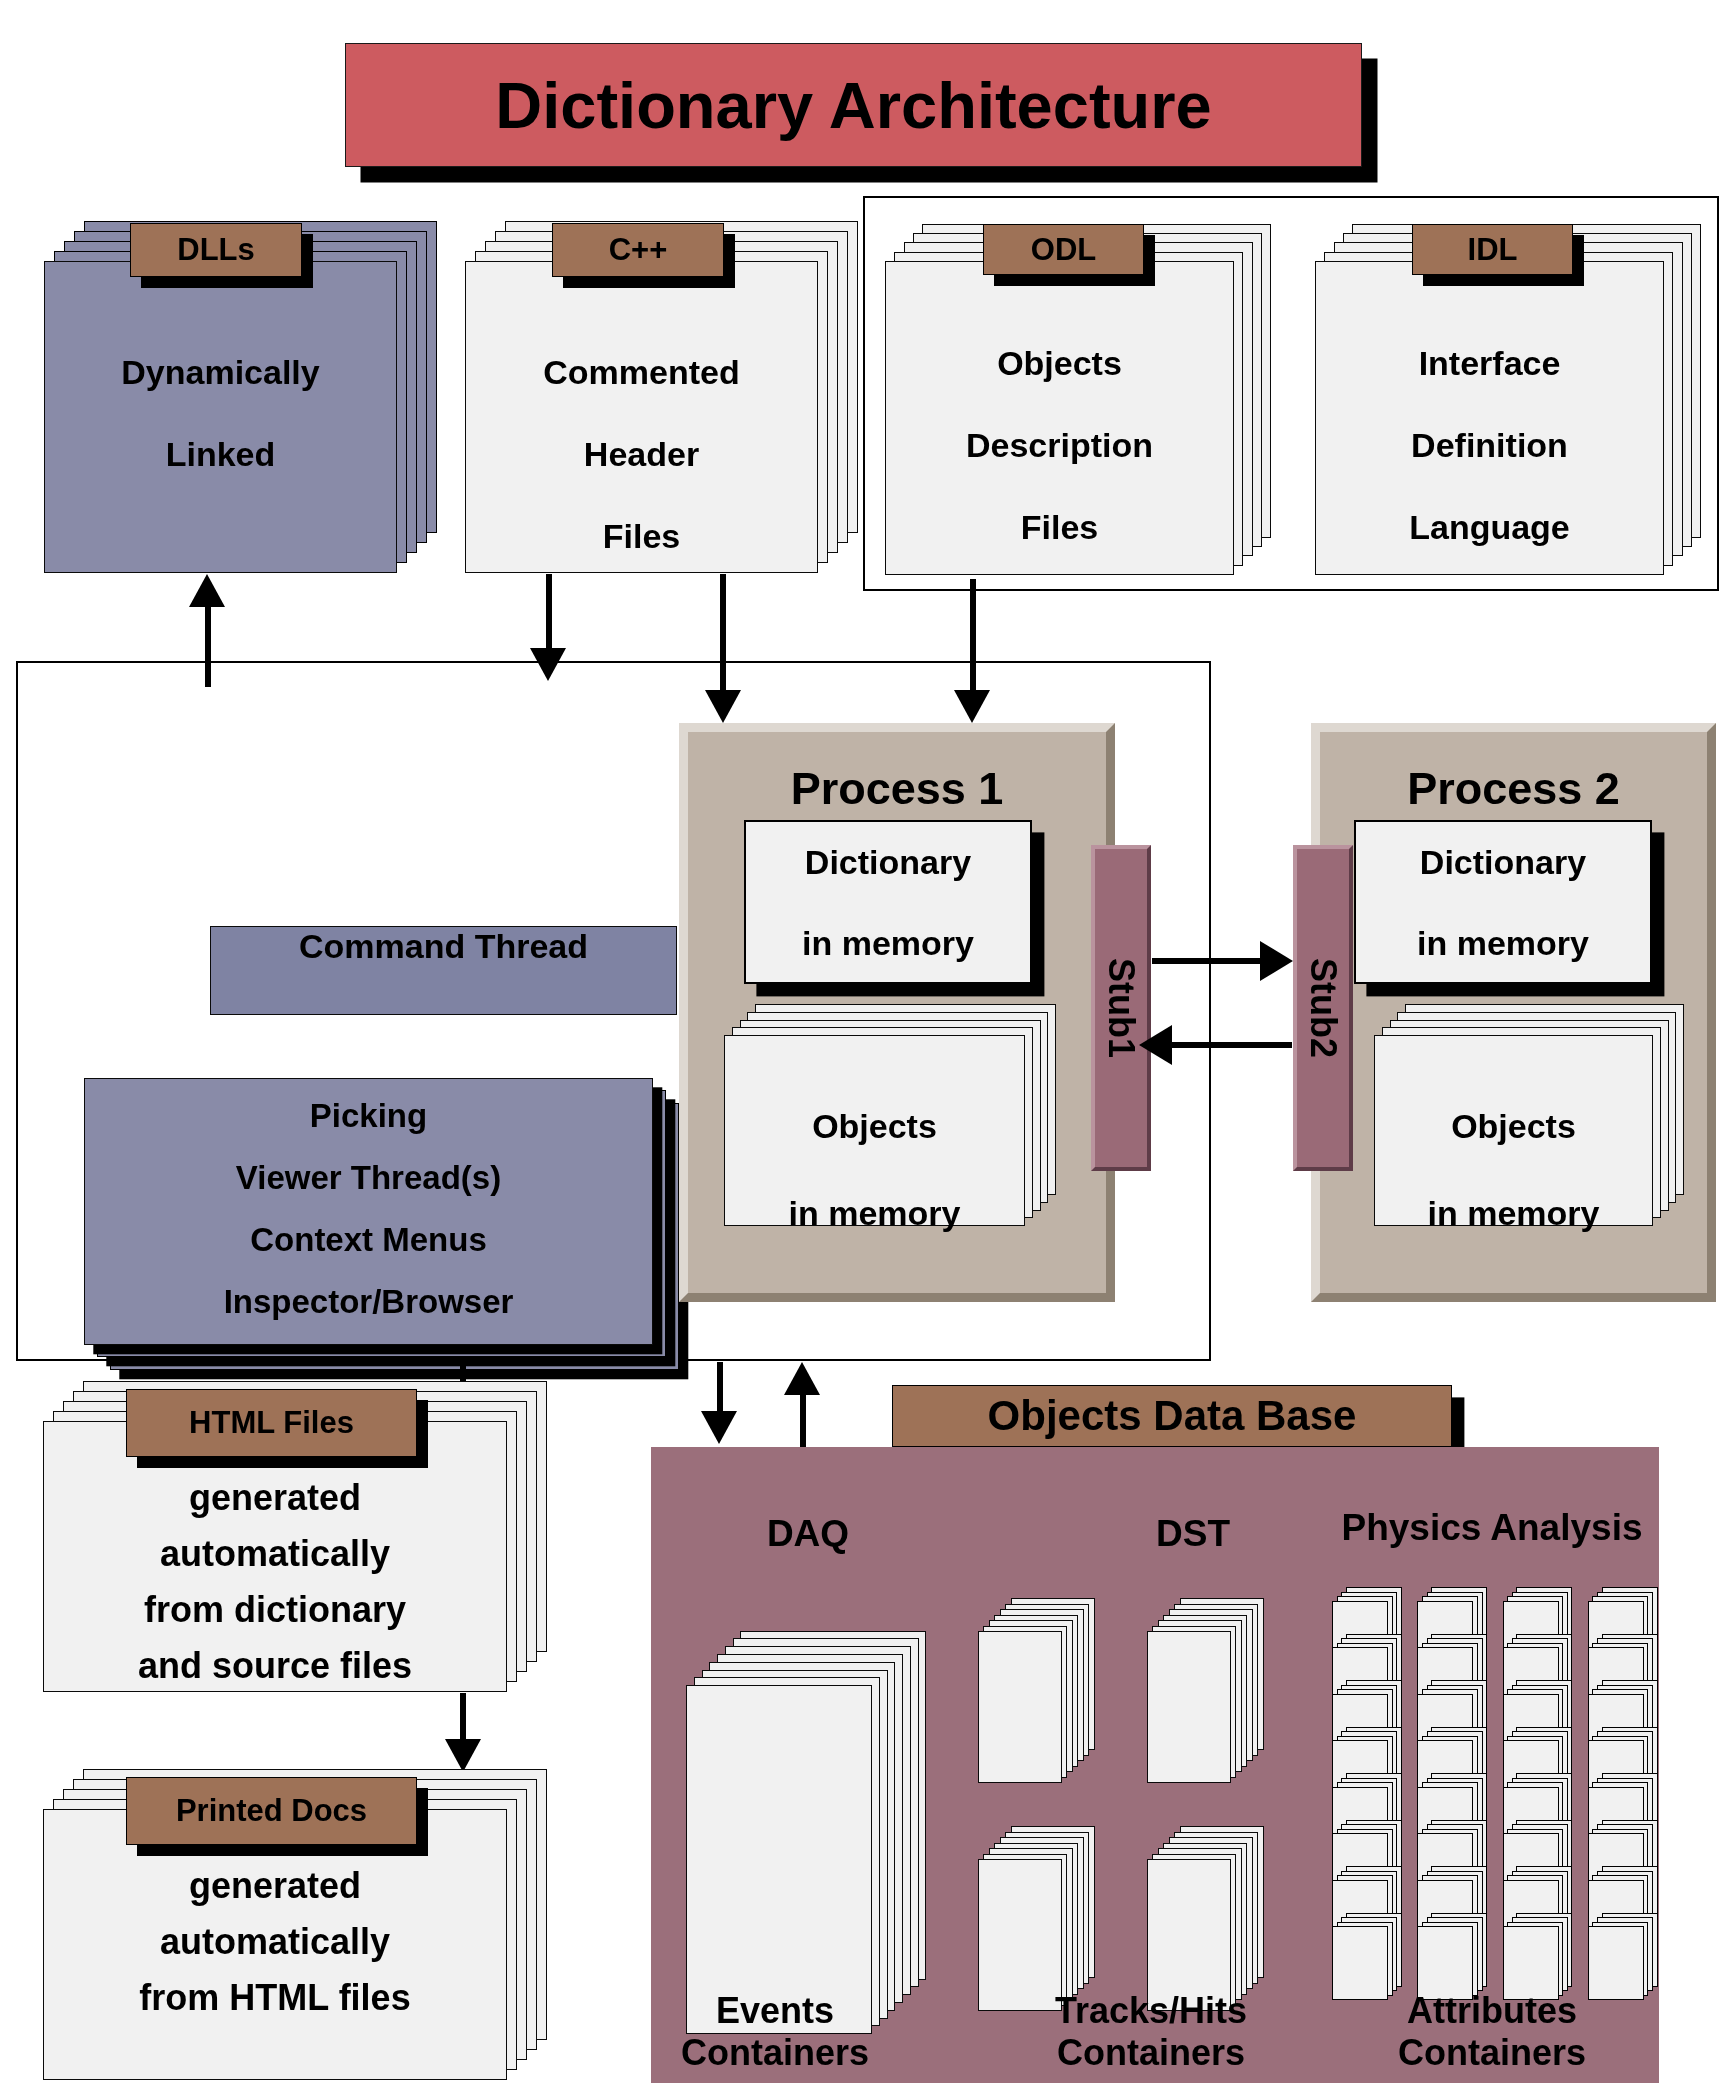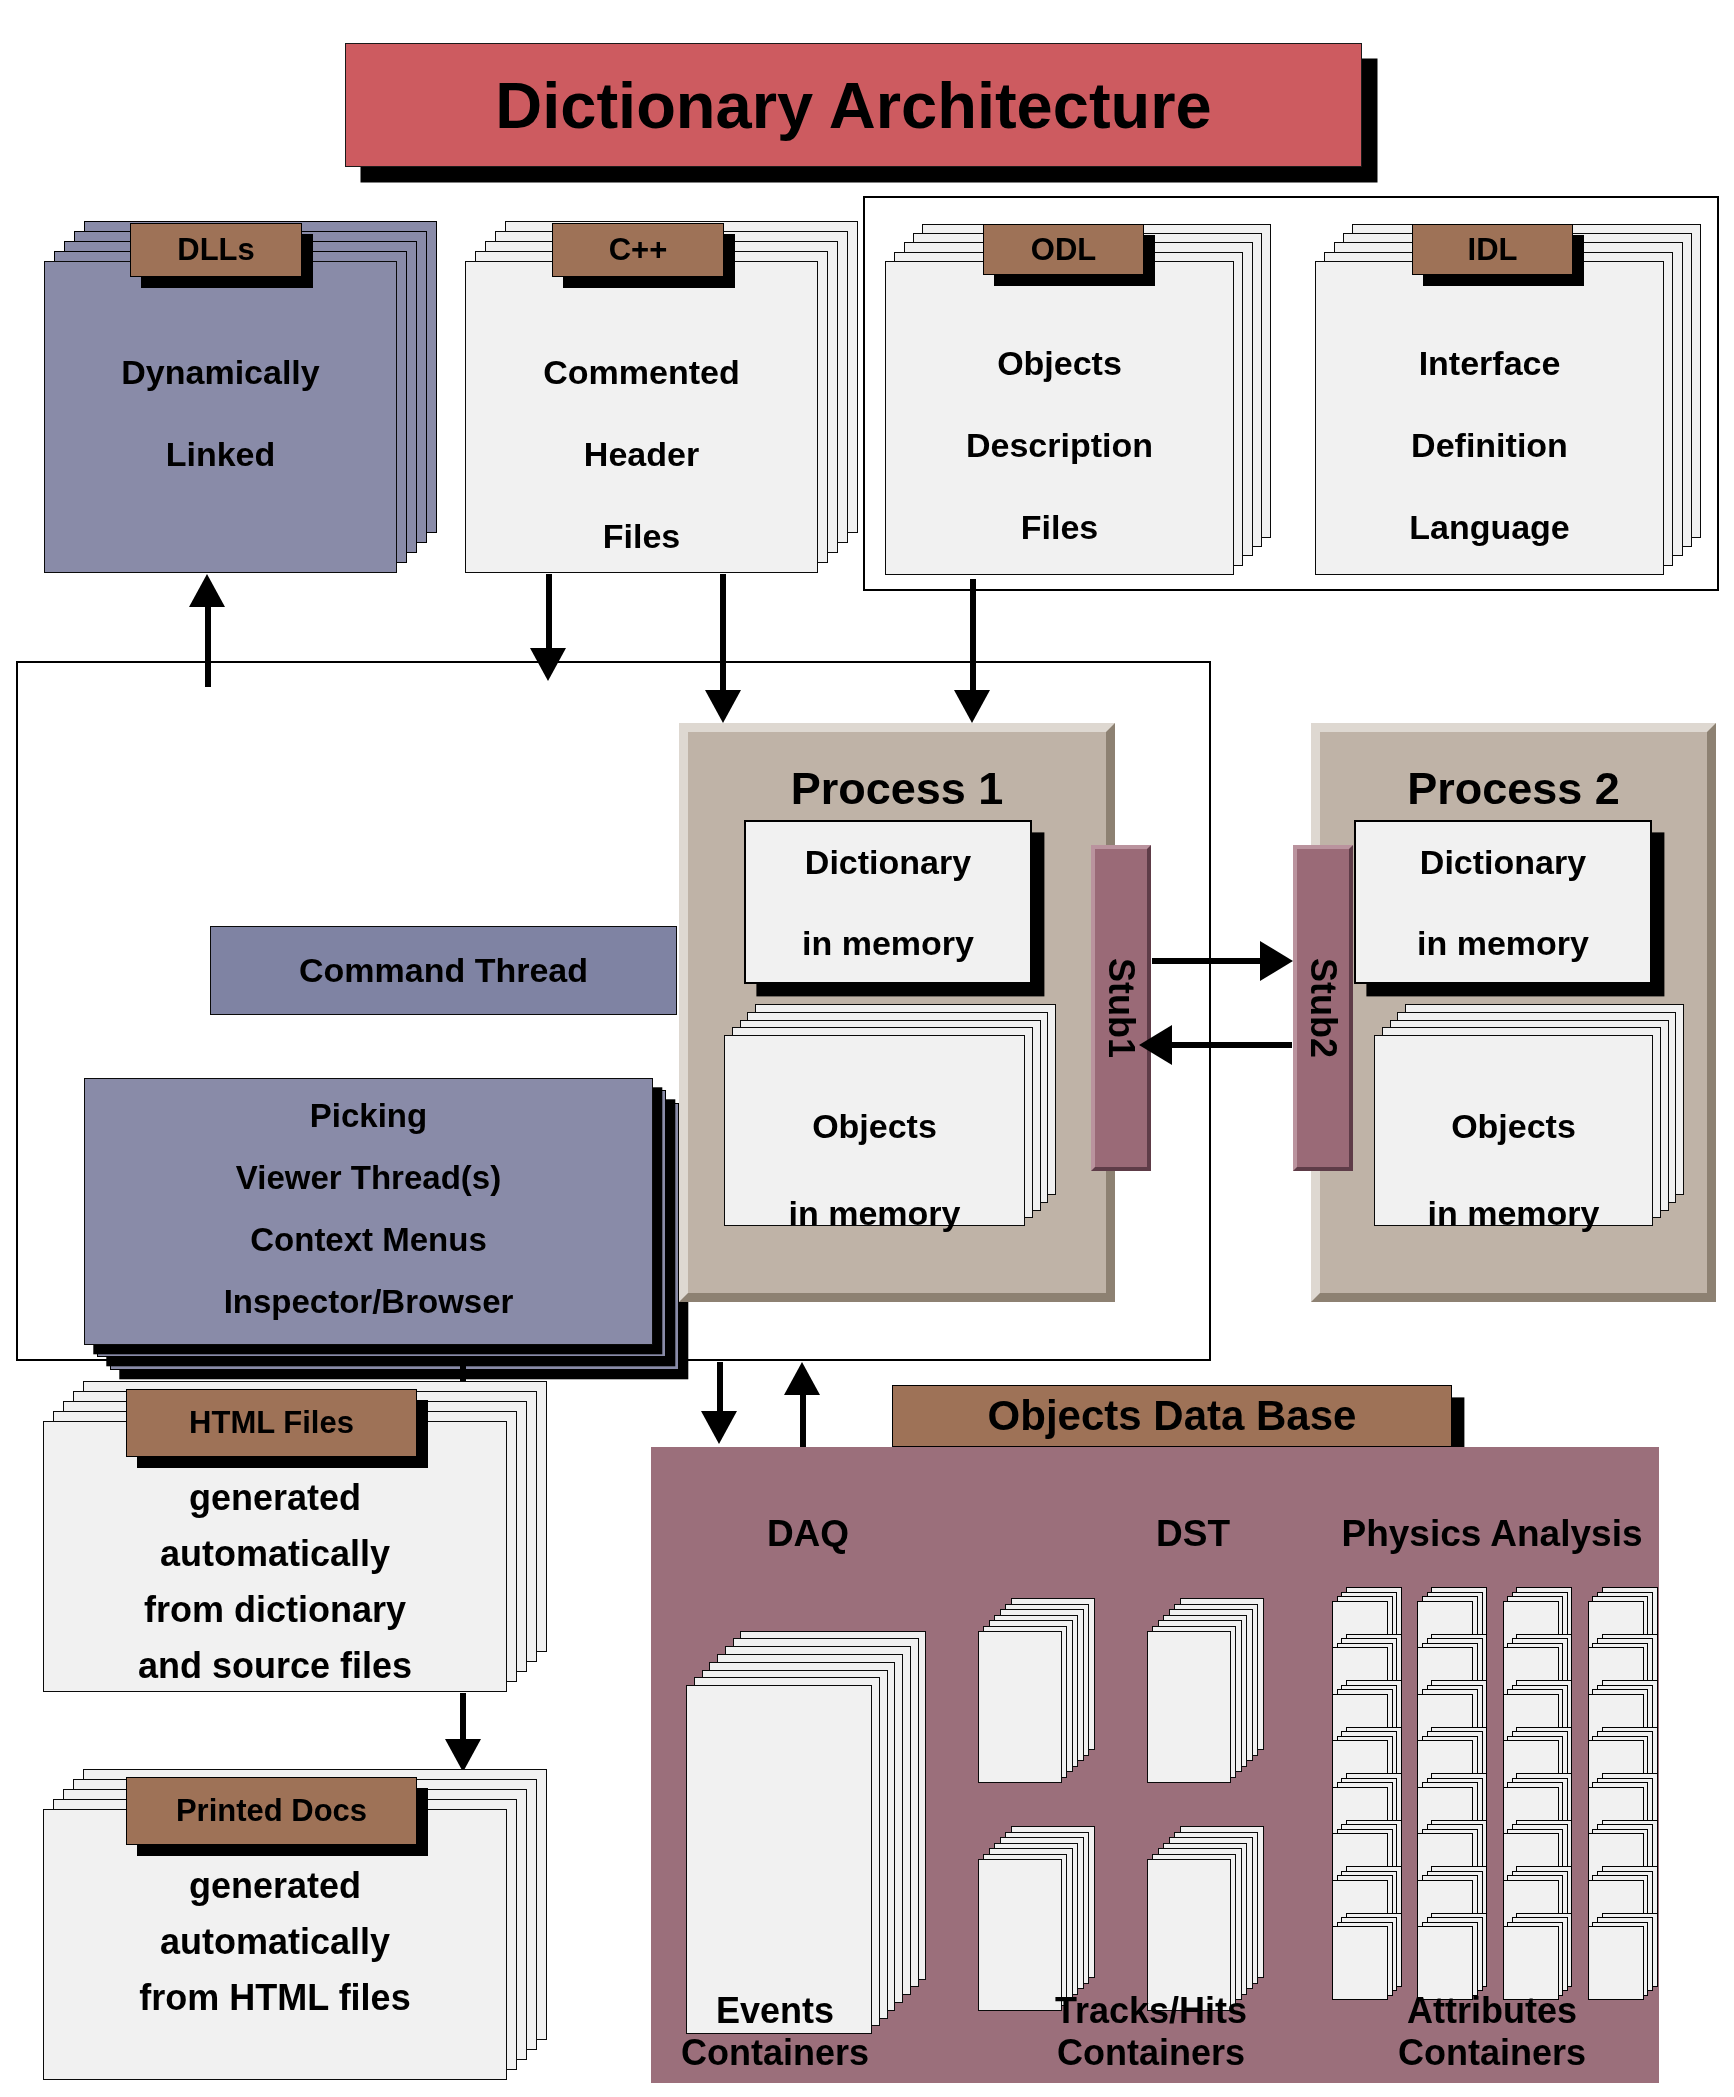--- a/index.html
+++ b/index.html
@@ -141,21 +141,21 @@
       </div>
     </div>
     <div class="tab" style="left:97px;top:0;width:161px;height:51px;">
       <span>IDL</span>
     </div>
   </div>
 
   <div class="frame" style="left:15.5px;top:661px;width:1195px;height:700px;"></div>
 
 
-  <div class="panel" style="left:210px;top:926px;width:467px;height:89px;display:flex;align-items:center;justify-content:center;">
+  <div class="panel" style="left:210px;top:926px;width:467px;height:89px;display:flex;align-items:flex-start;justify-content:center;">
     <span>Command Thread</span>
   </div>
 
   <div class="stack" style="left:84px;top:1053px;width:612px;height:302px;">
     <div class="sheets" style="left:0;top:25px;width:569px;height:267px;">
         <div class="sheet purple shadowed" style="left: 26px; top: 25px;"></div>
         <div class="sheet purple shadowed" style="left: 13px; top: 12.4px;"></div>
       <div class="front purple" style="box-shadow:9.3px 9.3px 0 #000;">
         <div class="stack-lines" style="padding-top:6.2px;font-size:33px;">
           <div style="line-height:62px;">Picking</div>
@@ -285,21 +285,21 @@
       <span>Printed Docs</span>
     </div>
   </div>
 
   <div class="db-tab">
     <span>Objects Data Base</span>
   </div>
   <div class="db-box">
     <div class="db-label" style="left:157px;top:66px;">DAQ</div>
     <div class="db-label" style="left:502px;top:66px;margin-left:40px;">DST</div>
-    <div class="db-label" style="left:841px;top:66px;">Physics Analysis</div>
+    <div class="db-label" style="left:841px;top:60px;">Physics Analysis</div>
 
     <div class="stack" style="left:35px;top:184px;width:248px;height:411px;">
       <div class="sheets" style="left:0;top:54px;width:186px;height:349px;">
           <div class="sheet" style="left: 54px; top: -54px;"></div>
           <div class="sheet" style="left: 47px; top: -47px;"></div>
           <div class="sheet" style="left: 39px; top: -39px;"></div>
           <div class="sheet" style="left: 31px; top: -31px;"></div>
           <div class="sheet" style="left: 23px; top: -23px;"></div>
           <div class="sheet" style="left: 15.5px; top: -15.5px;"></div>
           <div class="sheet" style="left: 7.8px; top: -7.8px;"></div>

